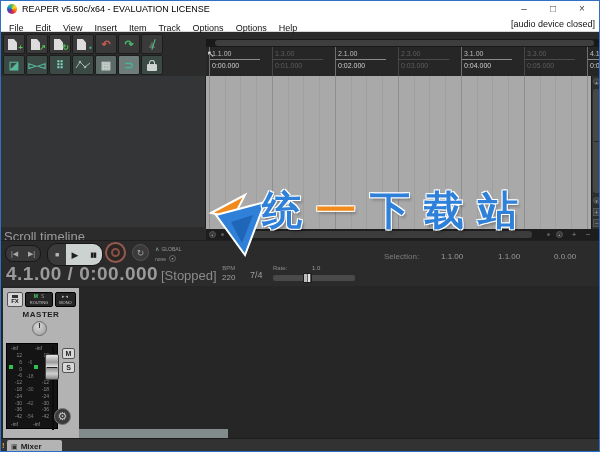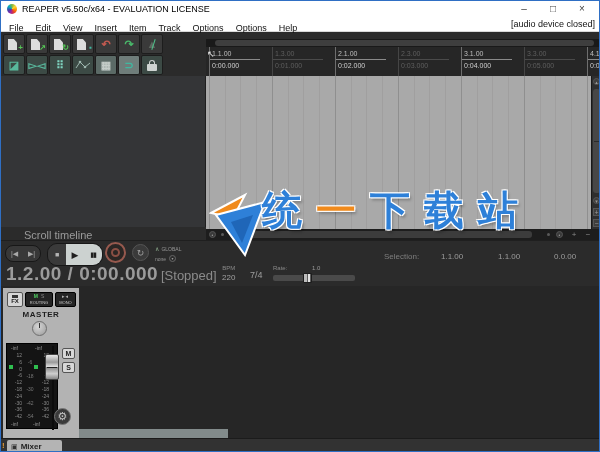--- a/index.html
+++ b/index.html
@@ -56,21 +56,21 @@
   .vs-grip{position:absolute;left:1px;right:1px;top:50%;height:1px;background:#2a2a2a;}
   .vs-sq{position:absolute;left:1px;width:7px;height:8px;background:#3e3e3e;border:1px solid #565656;font-size:7px;line-height:7px;text-align:center;color:#9a9a9a;box-sizing:border-box;}
   .hscroll{position:absolute;left:205px;top:228px;width:395px;height:11px;background:#1d1d1d;}
   .hs-circ{position:absolute;top:2px;width:7px;height:7px;border-radius:50%;background:#3a3a3a;border:1px solid #555;
            font-size:5px;line-height:6px;text-align:center;color:#999;box-sizing:border-box;}
   .hs-dot{position:absolute;top:4px;width:3px;height:3px;border-radius:50%;background:#5a5a5a;}
   .hs-thumb{position:absolute;left:26px;top:2px;width:300px;height:7px;background:#3c3c3c;border-radius:3px;}
   .hs-sq{position:absolute;top:2px;width:8px;height:8px;font-size:8px;line-height:8px;text-align:center;color:#8a8a8a;}
   
   .hintbar{position:absolute;left:0;top:226px;width:205px;height:13px;}
-  .hint{position:absolute;left:3px;top:2px;font-size:11px;color:#9a9a9a;margin-left:20px;}
+  .hint{position:absolute;left:3px;top:2px;font-size:13px;color:#9a9a9a;}
   .transport{position:absolute;left:0;top:239px;width:600px;height:46px;background:#2b2b2b;border-top:1px solid #1f1f1f;box-sizing:border-box;}
   .grp1{position:absolute;left:4px;top:4px;width:36px;height:17px;background:#383838;border:1px solid #171717;border-radius:8px;
         display:flex;align-items:center;justify-content:space-around;box-sizing:border-box;}
   .grp1 span{font-size:7px;color:#a8a8a8;}
   .grp2{position:absolute;left:46px;top:2px;height:21px;display:flex;border:1px solid #171717;border-radius:10px;overflow:hidden;}
   .seg{width:18px;display:flex;align-items:center;justify-content:center;}
   .seg-stop{background:#3a3a3a;font-size:7px;color:#b5b5b5;}
   .seg-play{background:#ccd2d0;font-size:9px;color:#1f1f1f;}
   .seg-pause{background:#ccd2d0;font-size:7px;color:#1f1f1f;letter-spacing:-1px;}
   .rec{position:absolute;left:104px;top:1px;width:21px;height:21px;border-radius:50%;background:#2a2624;border:2px solid #96594e;box-sizing:border-box;display:flex;align-items:center;justify-content:center;}
@@ -306,21 +306,21 @@
         <span>none</span>
         <span class="ddcirc">▾</span>
       </div>
     </div>
 
     <span class="sel-label">Selection:</span>
     <span class="sel-val" style="left:440px">1.1.00</span>
     <span class="sel-val" style="left:497px">1.1.00</span>
     <span class="sel-val" style="left:553px">0.0.00</span>
 
-    <span class="bigtime">1.2.00 / 0:00.000</span>
+    <span class="bigtime">4.1.00 / 0:00.000</span>
     <span class="stopped">[Stopped]</span>
     <span class="bpmblk">
       <div class="l1">BPM</div>
       <div class="l2">220</div>
     </span>
     <span class="sig">7/4</span>
     <span class="rate-label">Rate:</span>
     <span class="rate-val">1.0</span>
     <div class="rate-slider">
       <div class="rate-thumb"></div>

